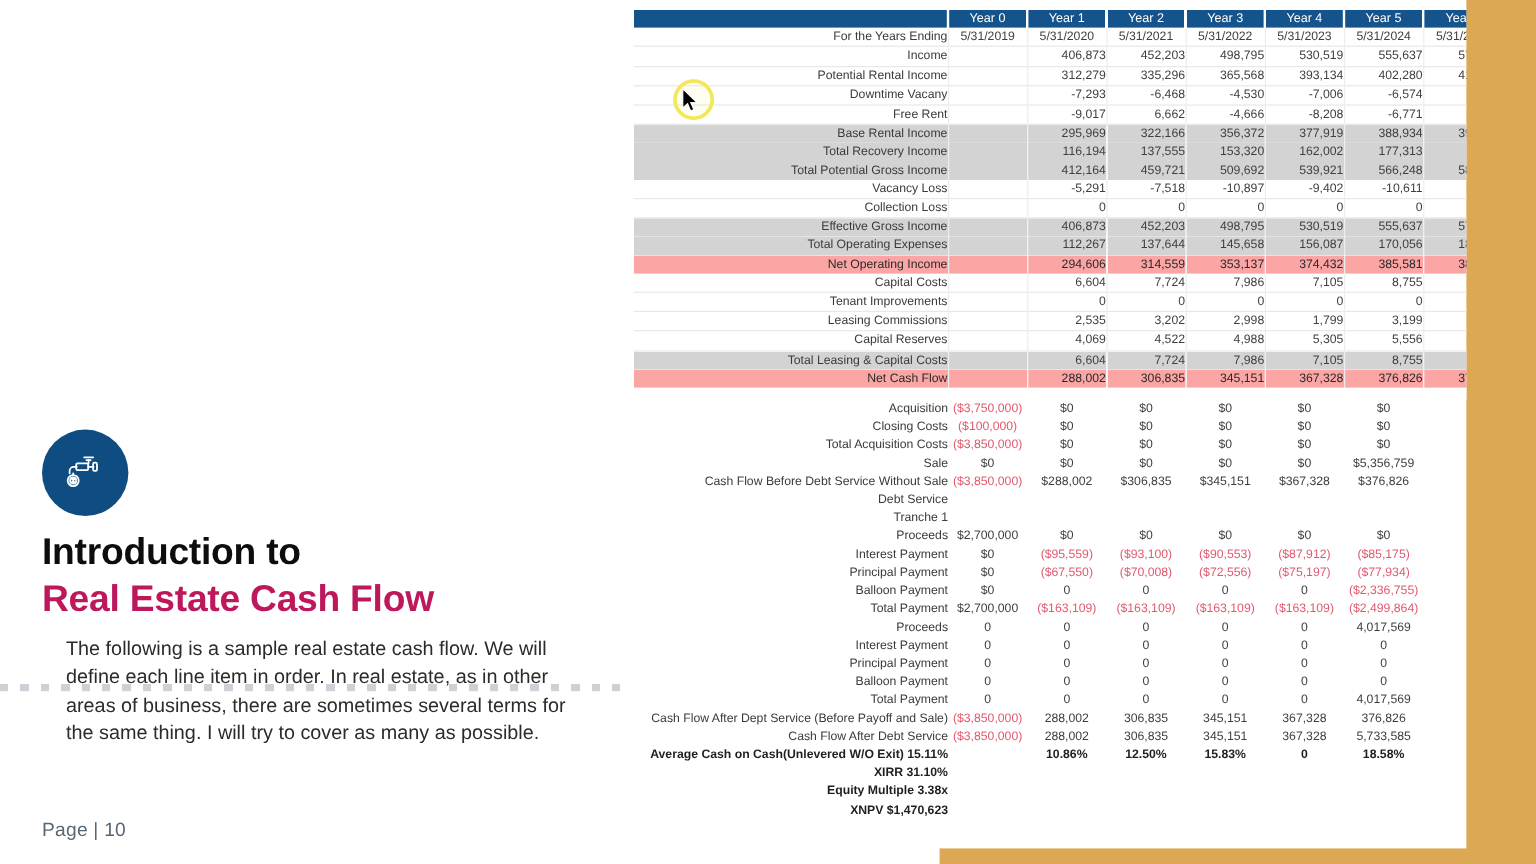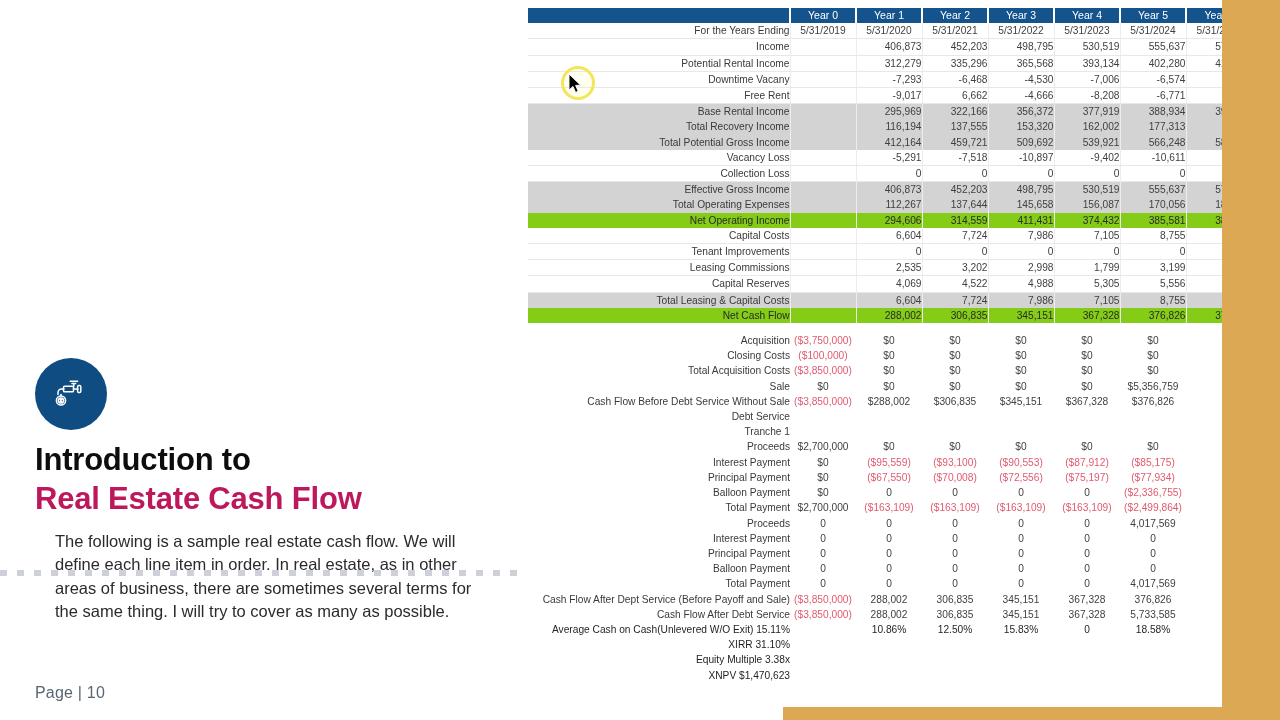--- a/index.html
+++ b/index.html
@@ -102,25 +102,25 @@
     color:#3a3a3a;
   }
   td.num{
     text-align:right;
     padding-right:7px;
     font-size:10.2px;
     color:#3f3f3f;
   }
   td.num.center{text-align:center;padding-right:0;}
   tr.shade td{background:#d3d3d3;}
-  tr.shade-dark td{background:#84cc16;color:#2a2a2a;}
+  tr.shade-dark td{background:#fca5a5;color:#2a2a2a;}
   tr.divline td{border-bottom:1px solid #e8e8e8;}
 
   td.neg{color:#e05a6e;}
-  tr.bold td{font-weight:normal;color:#1f1f1f;}
+  tr.bold td{font-weight:bold;color:#1f1f1f;}
 
   tr.spacer td{height:10px;background:#ffffff!important;border:none;}
 
   
   td.sep{border-left:1px solid #ededed;}
 
   
   #cursor-ring{
     position:absolute;left:561px;top:66px;width:28px;height:28px;
     border:3px solid #f2e65a;border-radius:50%;
@@ -280,21 +280,21 @@
           <td class="num sep">145,658</td>
           <td class="num sep">156,087</td>
           <td class="num sep">170,056</td>
           <td class="num sep">188,920</td>
         </tr>
         <tr class="shade-dark">
           <td class="lbl">Net Operating Income</td>
           <td class="num sep"></td>
           <td class="num sep">294,606</td>
           <td class="num sep">314,559</td>
-          <td class="num sep">411,431</td>
+          <td class="num sep">353,137</td>
           <td class="num sep">374,432</td>
           <td class="num sep">385,581</td>
           <td class="num sep">388,365</td>
         </tr>
         <tr class="divline">
           <td class="lbl">Capital Costs</td>
           <td class="num sep"></td>
           <td class="num sep">6,604</td>
           <td class="num sep">7,724</td>
           <td class="num sep">7,986</td>

